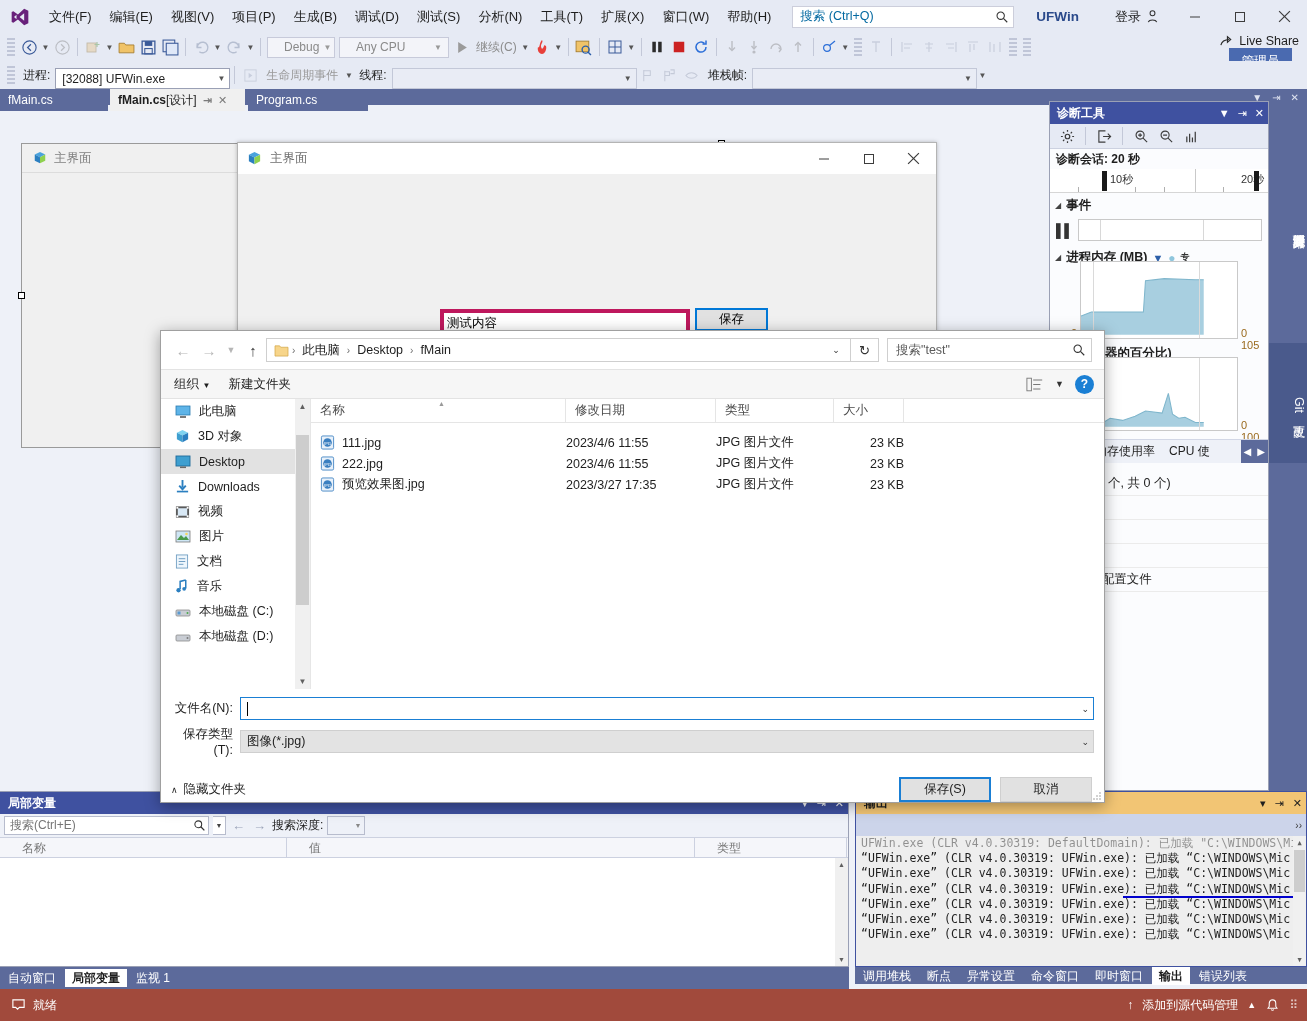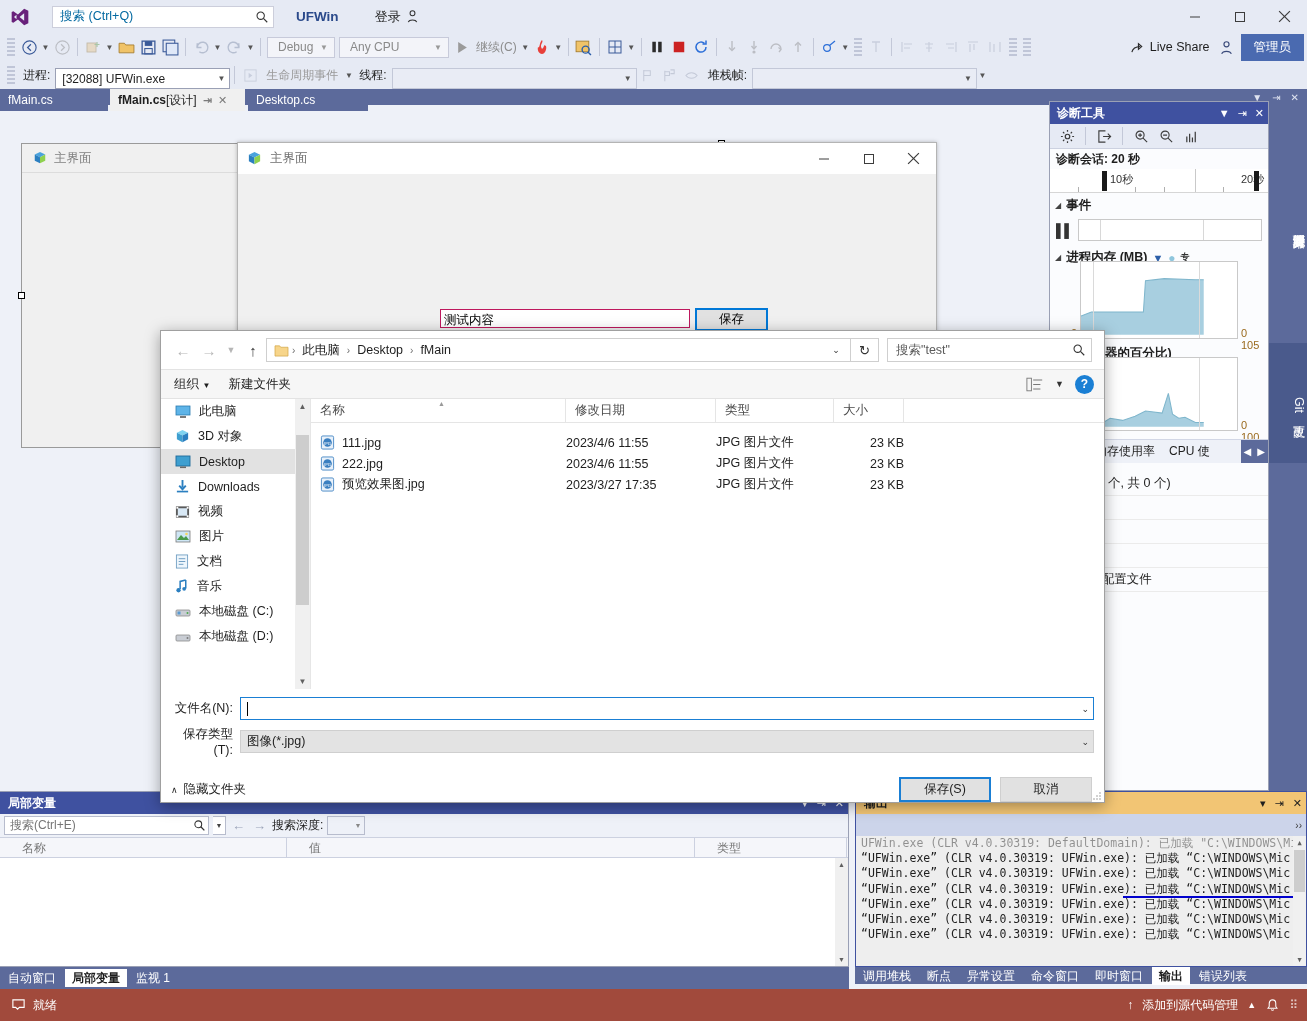--- a/index.html
+++ b/index.html
@@ -41,25 +41,25 @@
     background:#e6eaf4; display:flex; align-items:center; padding-left:4px; font-size:12px;
   }
   .tb-grip { width:8px; height:18px; background:
       repeating-linear-gradient(to bottom, #b6bcd0 0 2px, transparent 2px 4px); margin:0 3px; opacity:.8;}
   .tb-btn { width:22px; height:22px; display:flex; align-items:center; justify-content:center; color:#3a5a99; }
   .tb-btn.dis { opacity:.38; }
   .tb-sep { width:1px; height:18px; background:#c3c8d8; margin:0 4px; }
   .tb-caret { width:11px; height:22px; display:flex; align-items:center; justify-content:center; font-size:8px; color:#555; }
   .tb-combo {
     height:21px; border:1px solid #c7cada; background:#f3f4f9; color:#8a8a8a;
-    display:flex; align-items:center; padding:0 2px 0 10px; font-size:12px; margin:0 2px;
+    display:flex; align-items:center; padding:0 2px 0 16px; font-size:12px; margin:0 2px;
   }
   .tb-combo .cc { margin-left:auto; font-size:8px; padding:0 4px; color:#999; }
   .run-lbl { color:#8c8c8c; font-size:12px; padding:0 3px; }
-  .livebar { position:absolute; right:0; top:33px; height:28px; display:flex; align-items:center; }
+  .livebar { position:absolute; right:0; top:33px; height:28px; display:flex; align-items:center;flex-direction:column; }
   .live-share { display:flex; align-items:center; gap:5px; font-size:12.5px; color:#1e1e1e; padding:0 8px; }
   .admin-btn {
     background:#4a6ab0; color:#fff; font-size:12.5px; padding:5px 13px; margin-left:6px; margin-right:3px;
   }
 
   
   .vs-toolbar2 {
     position:absolute; left:0; top:61px; width:1307px; height:28px;
     background:#e6eaf4; display:flex; align-items:center; padding-left:4px; font-size:12px;
   }
@@ -104,22 +104,22 @@
   .winform {
     position:absolute; left:237px; top:31px; width:700px; height:300px;
     background:#f0f0f0; border:1px solid #b4b4b4; box-shadow:0 0 4px rgba(0,0,0,.25);
   }
   .wf-title { height:31px; background:#fff; display:flex; align-items:center; padding-left:9px; gap:8px; }
   .wf-title .t { color:#6f6f6f; font-size:12.5px; }
   .wf-ctrls { margin-left:auto; display:flex; }
   .wf-ctrl { width:45px; height:31px; display:flex; align-items:center; justify-content:center; color:#3c3c3c; }
   .wf-body { position:relative; height:calc(100% - 31px); background:#f0f0f0; }
   .wf-textbox {
-    position:absolute; left:202px; top:135px; width:250px; height:19px; background:#fff;
-    border:1px solid #be185d; font-size:12.5px; color:#000; padding:2px 15px 0 3px;
+    position:absolute; left:202px; top:135px; width:250px; height:30px; background:#fff;
+    border:4px solid #be185d; font-size:12.5px; color:#000; padding:2px 15px 0 3px;
   }
   .wf-savebtn {
     position:absolute; left:457px; top:134px; width:73px; height:23px; background:#e1e1e1;
     border:2px solid #0078d7; display:flex; align-items:center; justify-content:center;
     font-size:12.5px; color:#000;
   }
 
   
   .diag {
     position:absolute; left:1049px; top:101px; width:220px; height:690px; background:#fbfcfe;
@@ -306,20 +306,34 @@
 <body>
 
 <div id="root">
 
   <div class="vs-titlebar">
     <div class="vs-logo">
       <svg viewBox="0 0 24 24">
           <path fill="#68217a" d="M17 2l5 2.5v15L17 22 9.5 15 4 19l-2-1V6l2-1 5.5 4L17 2zm0 5.5L11.5 12 17 16.5v-9zM4.8 12l3 2.6V9.4L4.8 12z"></path>
         </svg>
     </div>
+    <div class="menu">
+      <div class="menu-item">文件(F)</div>
+      <div class="menu-item">编辑(E)</div>
+      <div class="menu-item">视图(V)</div>
+      <div class="menu-item">项目(P)</div>
+      <div class="menu-item">生成(B)</div>
+      <div class="menu-item">调试(D)</div>
+      <div class="menu-item">测试(S)</div>
+      <div class="menu-item">分析(N)</div>
+      <div class="menu-item">工具(T)</div>
+      <div class="menu-item">扩展(X)</div>
+      <div class="menu-item">窗口(W)</div>
+      <div class="menu-item">帮助(H)</div>
+    </div>
     <div class="qsearch">
       <span class="ph">搜索 (Ctrl+Q)</span>
       <svg class="mag" viewBox="0 0 16 16">
           <circle cx="6.5" cy="6.5" r="4.2" fill="none" stroke="#333" stroke-width="1.2"></circle>
           <line x1="9.6" y1="9.6" x2="14" y2="14" stroke="#333" stroke-width="1.3"></line>
         </svg>
     </div>
     <div class="brand">UFWin</div>
     <div class="signin">
       <span>登录</span>
@@ -594,21 +608,21 @@
     <div class="etab" style="left:0;width:108px">
       <span>fMain.cs</span>
     </div>
     <div class="etab active" style="left:110px;width:135px">
       <span>fMain.cs</span>
         <span class="sub"> [设计]</span>
       <span class="pin">⇥</span>
       <span class="cls">✕</span>
     </div>
     <div class="etab" style="left:248px;width:120px">
-      <span>Desktop.cs</span>
+      <span>Program.cs</span>
     </div>
     <div class="tabstrip-right">
       <span>▼</span>
       <span>⇥</span>
       <span>✕</span>
     </div>
   </div>
 
   <div class="designer">
     <div class="design-host">

